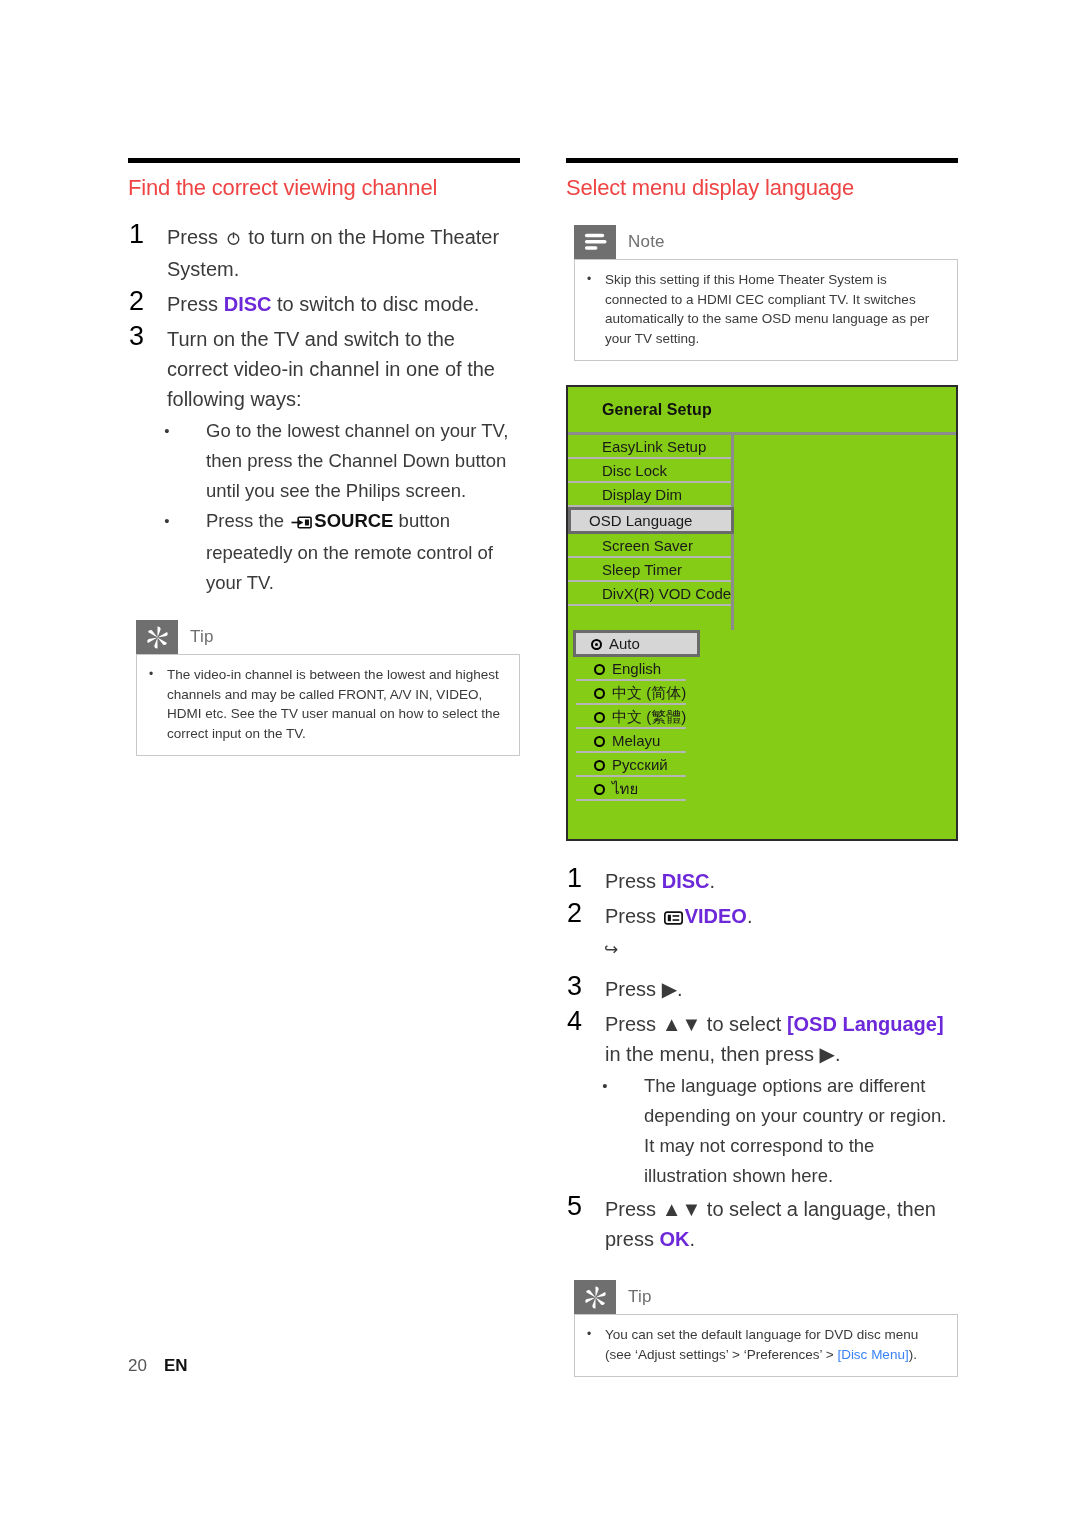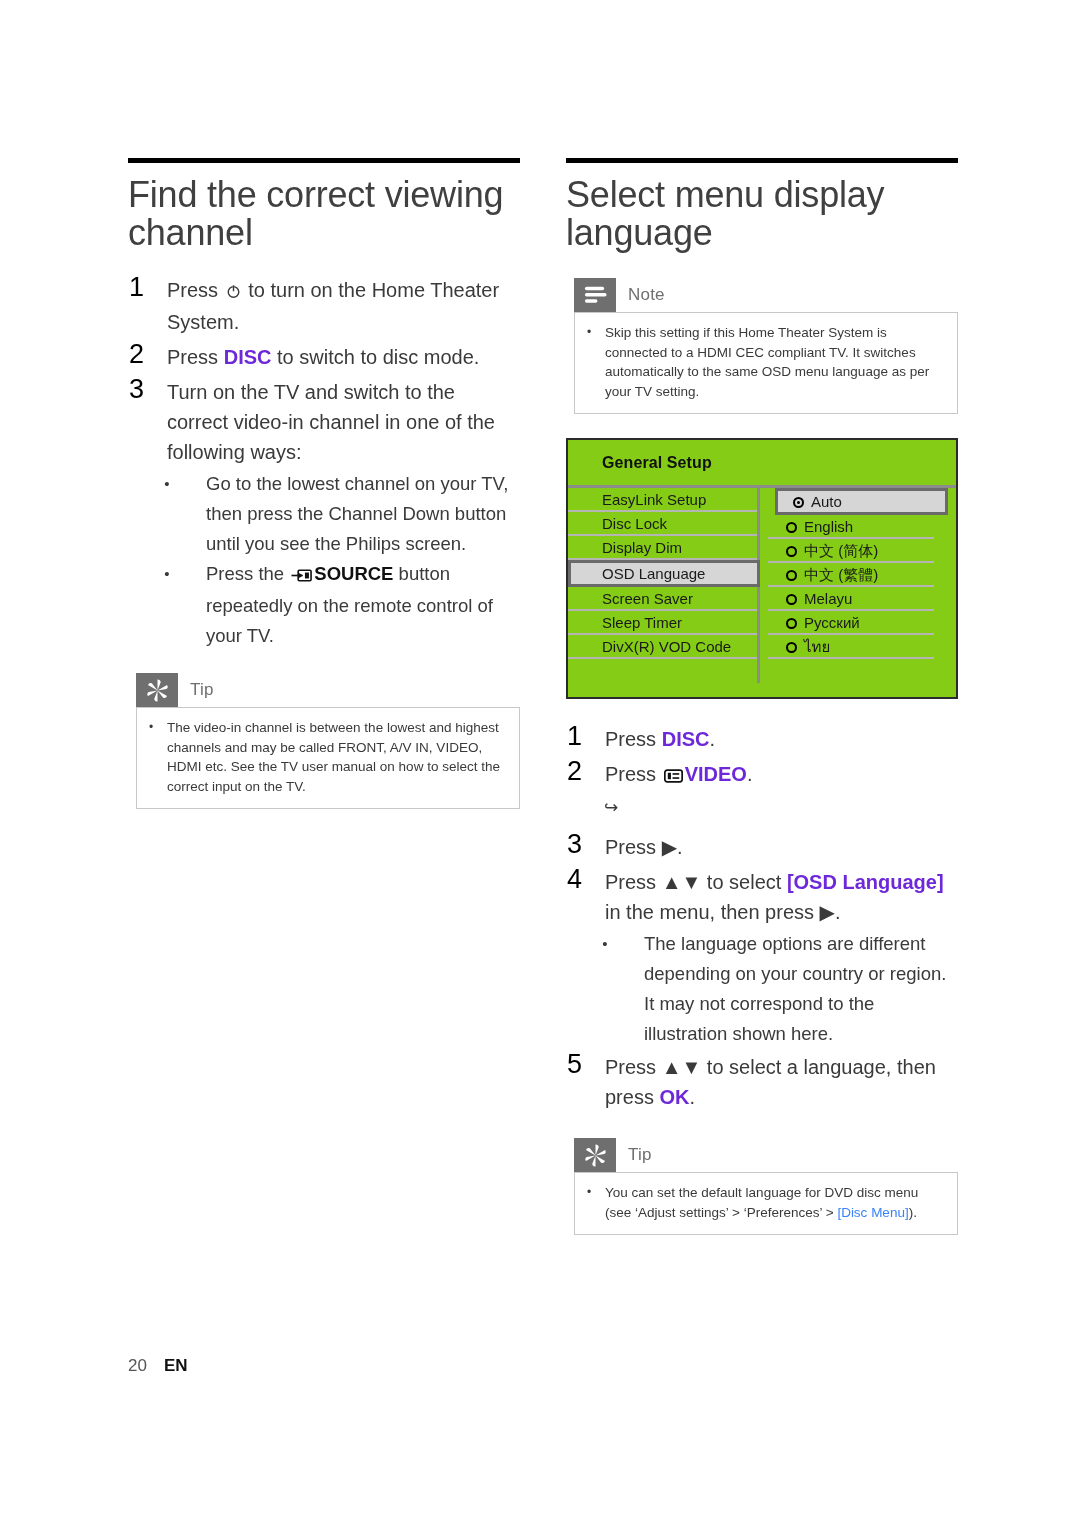--- a/index.html
+++ b/index.html
@@ -33,25 +33,25 @@
 
   .rule {
     height: 5px;
     background: #000000;
     width: 100%;
   }
 
   h1.section-title {
     font-family: "Liberation Sans", sans-serif;
     font-weight: 400;
-    font-size: 36px;
+    font-size: 22px;
     line-height: 1.06;
     letter-spacing: -0.2px;
     margin: 13px 0 0 0;
-    color: #404040;
+    color: #ef4444;
   }
 
   
   .steps { margin-top: 20px; }
   .step {
     display: flex;
     align-items: flex-start;
     margin-bottom: 2px;
   }
   .step-num {
@@ -174,20 +174,21 @@
     padding: 14px 0 13px 34px;
     border-bottom: 3px solid #8c8c8c;
     letter-spacing: 0.1px;
   }
   .menu-body {
     display: flex;
     align-items: flex-start;
     padding-bottom: 14px;
     min-height: 184px;
     box-sizing: border-box;
+    flex-direction: column;
   }
   .menu-left {
     flex: 0 0 192px;
     border-right: 3px solid #8c8c8c;
     padding: 0 0 0 0;
     box-sizing: border-box;
   }
   .menu-right {
     flex: 1 1 auto;
     padding: 0 0 0 0;
@@ -205,22 +206,22 @@
   .menu-left .menu-row { padding-left: 34px; margin-right: 0px; }
   .menu-right .menu-row { padding-left: 18px; margin-left: 8px; margin-right: 22px; }
 
   .menu-row.sel {
     background: #d6d6d6;
     border: 3px solid #6a6a6a;
     height: 27px;
     line-height: 21px;
     box-sizing: border-box;
   }
-  .menu-left .menu-row.sel { padding-left: 31px; margin-right: -3px; }
-  .menu-right .menu-row.sel { padding-left: 15px; margin-left: 15px; margin-right: 8px; }
+  .menu-left .menu-row.sel { padding-left: 18px; margin-right: -3px; }
+  .menu-right .menu-row.sel { padding-left: 15px; margin-left: 5px; margin-right: 8px; }
 
   .menu-row.spacer { border-bottom: none; }
 
   .radio {
     display: inline-block;
     width: 11px;
     height: 11px;
     border: 2.5px solid #000;
     border-radius: 50%;
     vertical-align: -1px;

